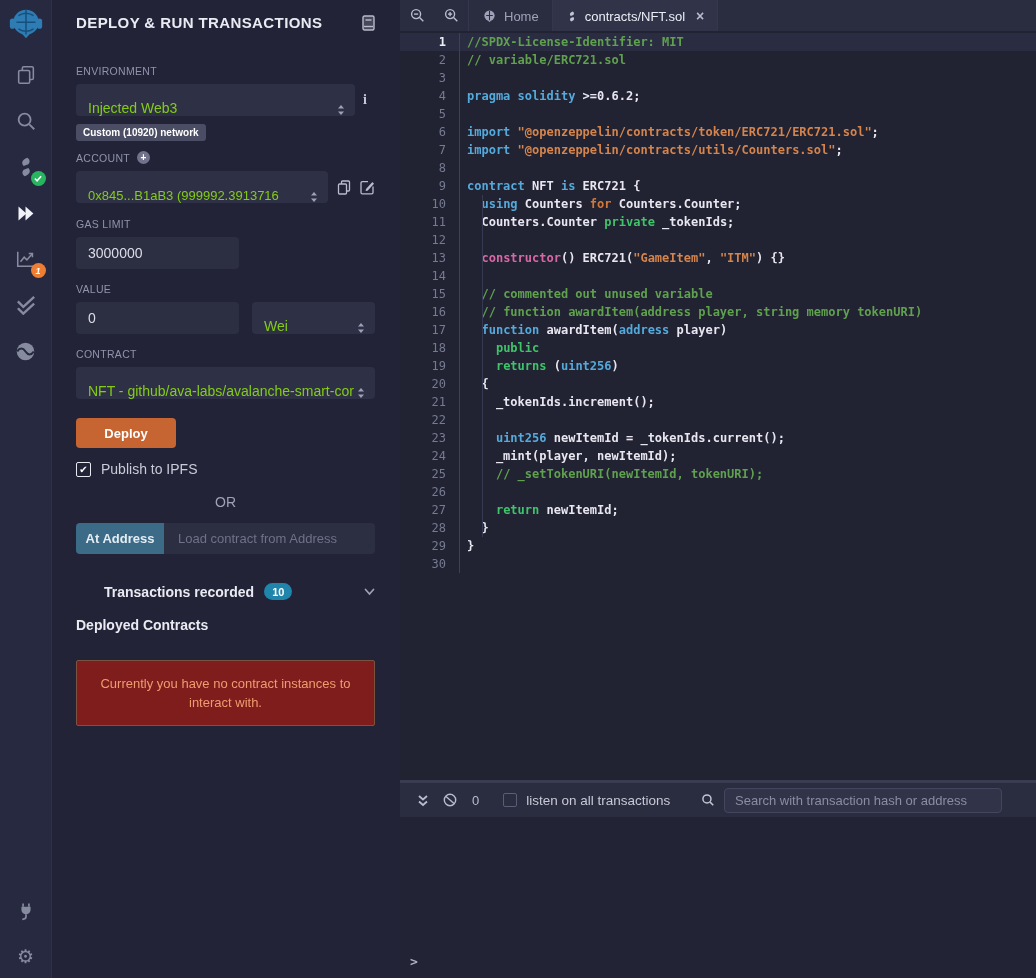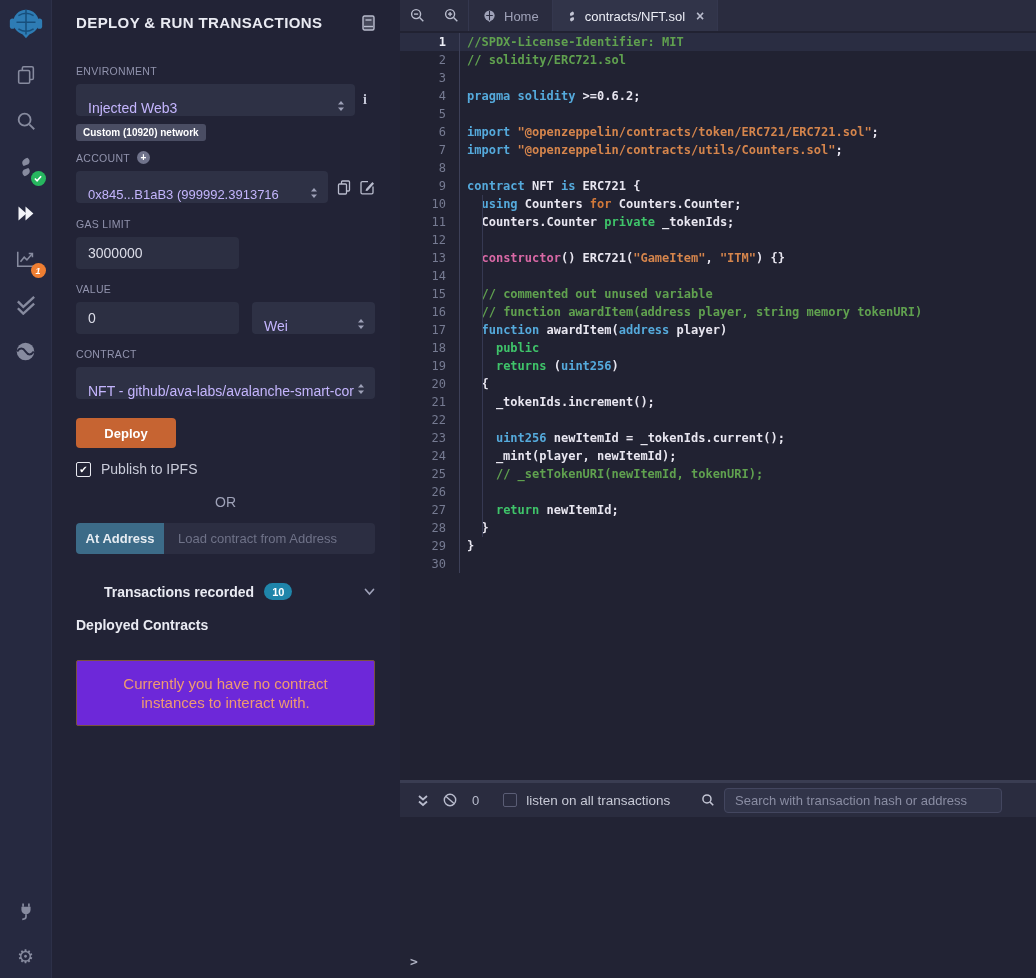--- a/index.html
+++ b/index.html
@@ -19,21 +19,21 @@
   .spacer { flex:1; }
 
   
   .sidepanel { width:348px; flex:none; background:#222336; padding:0 25px 0 24px; overflow:hidden; }
   .panel-header { display:flex; align-items:center; justify-content:space-between; margin-top:14px; }
   .panel-header h1 { font-size:15px; font-weight:700; color:#e9eaf2; letter-spacing:.4px; }
   .flabel { display:block; font-size:10.5px; color:#9193ad; letter-spacing:.3px; margin-bottom:7px; }
   .field { margin-top:0; }
   .f-env { margin-top:34px; }
   .row { display:flex; align-items:center; }
-  .select { height:32px; background:#2e3145; border-radius:4px; padding:16px 10px 0 12px; display:flex; align-items:flex-start; color:#c4b5fd; font-size:14px; cursor:pointer; }
+  .select { height:32px; background:#2e3145; border-radius:4px; padding:16px 10px 0 12px; display:flex; align-items:flex-end; color:#84cc16; font-size:14px; cursor:pointer; }
   .select .sel-text { flex:1; white-space:nowrap; overflow:hidden; }
   .select svg { flex:none; margin-left:4px; }
   .env-select { flex:1; }
   .info-i { width:20px; text-align:center; font-family:"Liberation Serif", serif; font-weight:700; font-size:14px; color:#c6c8d8; cursor:pointer; }
   .net-badge { display:inline-block; background:#4a4d63; color:#fff; font-size:10px; font-weight:700; padding:3px 7px; border-radius:3px; margin-top:8px; }
   .f-account { margin-top:10px; }
   .acct-head { display:flex; align-items:center; gap:7px; margin-bottom:7px; }
   .acct-head .flabel { margin-bottom:0; }
   .plus-circle { width:13px; height:13px; border-radius:50%; background:#70738b; color:#fff; font-size:10px; font-weight:700; line-height:13px; text-align:center; cursor:pointer; }
   .acct-select { flex:1; font-size:13px; }
@@ -55,21 +55,21 @@
   .ataddr-row { display:flex; height:31px; }
   .ataddr-btn { width:88px; flex:none; background:#3c6b88; border:none; border-radius:4px 0 0 4px; color:#e6ecf2; font-size:13px; font-weight:700; font-family:inherit; cursor:pointer; }
   .ataddr-input { flex:1; background:#2c2e42; border:none; border-radius:0 4px 4px 0; color:#dcdde8; font-size:13px; padding:0 14px; outline:none; }
   .ataddr-input::placeholder { color:#6f7288; }
   .tinput::placeholder { color:#6f7288; }
   .tx-row { margin-top:29px; display:flex; align-items:center; padding-left:4px; cursor:pointer; }
   .tx-row .lbl { font-size:14px; font-weight:700; color:#e9eaf2;margin-left:24px; }
   .count-badge { margin-left:10px; background:#1f85aa; color:#fff; font-size:11px; font-weight:700; padding:2.5px 8px; border-radius:10px; }
   .tx-row .chev { margin-left:auto; display:flex; }
   .deployed { margin-top:17px; font-size:14px; font-weight:700; color:#e9eaf2; }
-  .alert { margin-top:27px; background:#6d28d9; border:1px solid #7a523f; border-radius:2px; padding:13px 18px; color:#ef9b70; font-size:15px; line-height:19px; text-align:center; }
+  .alert { margin-top:27px; background:#7f1d1d; border:1px solid #7a523f; border-radius:2px; padding:13px 18px; color:#ef9b70; font-size:13px; line-height:19px; text-align:center; }
 
   
   .main { flex:1; display:flex; flex-direction:column; min-width:0; }
   .tabbar { height:31px; flex:none; background:#2a2c3f; display:flex; align-items:stretch; }
   .zoombtn { width:34px; background:none; border:none; display:flex; align-items:center; justify-content:center; cursor:pointer; }
   .tab { display:flex; align-items:center; gap:7px; padding:16px 13px; font-size:13px; color:#9fa2b8; border-left:1px solid #34374e; border-right:1px solid #34374e; cursor:pointer; }
   .tab.active { background:#313449; color:#eceef6; border-left:none; }
   .tab .close { margin-left:4px; font-size:14px; font-weight:700; color:#b9bccd; line-height:1; }
   .editor { flex:1; background:#212232; position:relative; overflow:hidden; }
   #code-lines { padding-top:2px; font-family:"DejaVu Sans Mono", monospace; font-size:12px; font-weight:700; }
@@ -320,21 +320,21 @@
             <path d="M10.5 22 C16.5 20 17.5 16 14.5 13 L9.5 15 C7.5 17 7.5 20 10.5 22 Z"></path>
           </svg>
         <span>contracts/NFT.sol</span>
         <span class="close">×</span>
       </div>
     </div>
 
     <div class="editor">
       <div id="code-lines">
           <div class="code-row active"><span class="gutter">1</span><span class="code-text"><span class="tok-c">//SPDX-License-Identifier: MIT</span></span></div>
-          <div class="code-row"><span class="gutter">2</span><span class="code-text"><span class="tok-c">// solidity/ERC721.sol</span></span></div>
+          <div class="code-row"><span class="gutter">2</span><span class="code-text"><span class="tok-c">// variable/ERC721.sol</span></span></div>
           <div class="code-row"><span class="gutter">3</span><span class="code-text"></span></div>
           <div class="code-row"><span class="gutter">4</span><span class="code-text"><span class="tok-k">pragma</span><span class="tok-t"> </span><span class="tok-k">solidity</span><span class="tok-t"> &gt;=0.6.2;</span></span></div>
           <div class="code-row"><span class="gutter">5</span><span class="code-text"></span></div>
           <div class="code-row"><span class="gutter">6</span><span class="code-text"><span class="tok-k">import</span><span class="tok-t"> </span><span class="tok-s">"@openzeppelin/contracts/token/ERC721/ERC721.sol"</span><span class="tok-t">;</span></span></div>
           <div class="code-row"><span class="gutter">7</span><span class="code-text"><span class="tok-k">import</span><span class="tok-t"> </span><span class="tok-s">"@openzeppelin/contracts/utils/Counters.sol"</span><span class="tok-t">;</span></span></div>
           <div class="code-row"><span class="gutter">8</span><span class="code-text"></span></div>
           <div class="code-row"><span class="gutter">9</span><span class="code-text"><span class="tok-k">contract</span><span class="tok-t"> NFT </span><span class="tok-k">is</span><span class="tok-t"> ERC721 {</span></span></div>
           <div class="code-row"><span class="gutter">10</span><span class="code-text"><span class="tok-t">  </span><span class="tok-k">using</span><span class="tok-t"> Counters </span><span class="tok-o">for</span><span class="tok-t"> Counters.Counter;</span></span></div>
           <div class="code-row"><span class="gutter">11</span><span class="code-text"><span class="tok-t">  Counters.Counter </span><span class="tok-g">private</span><span class="tok-t"> _tokenIds;</span></span></div>
           <div class="code-row"><span class="gutter">12</span><span class="code-text"></span></div>

